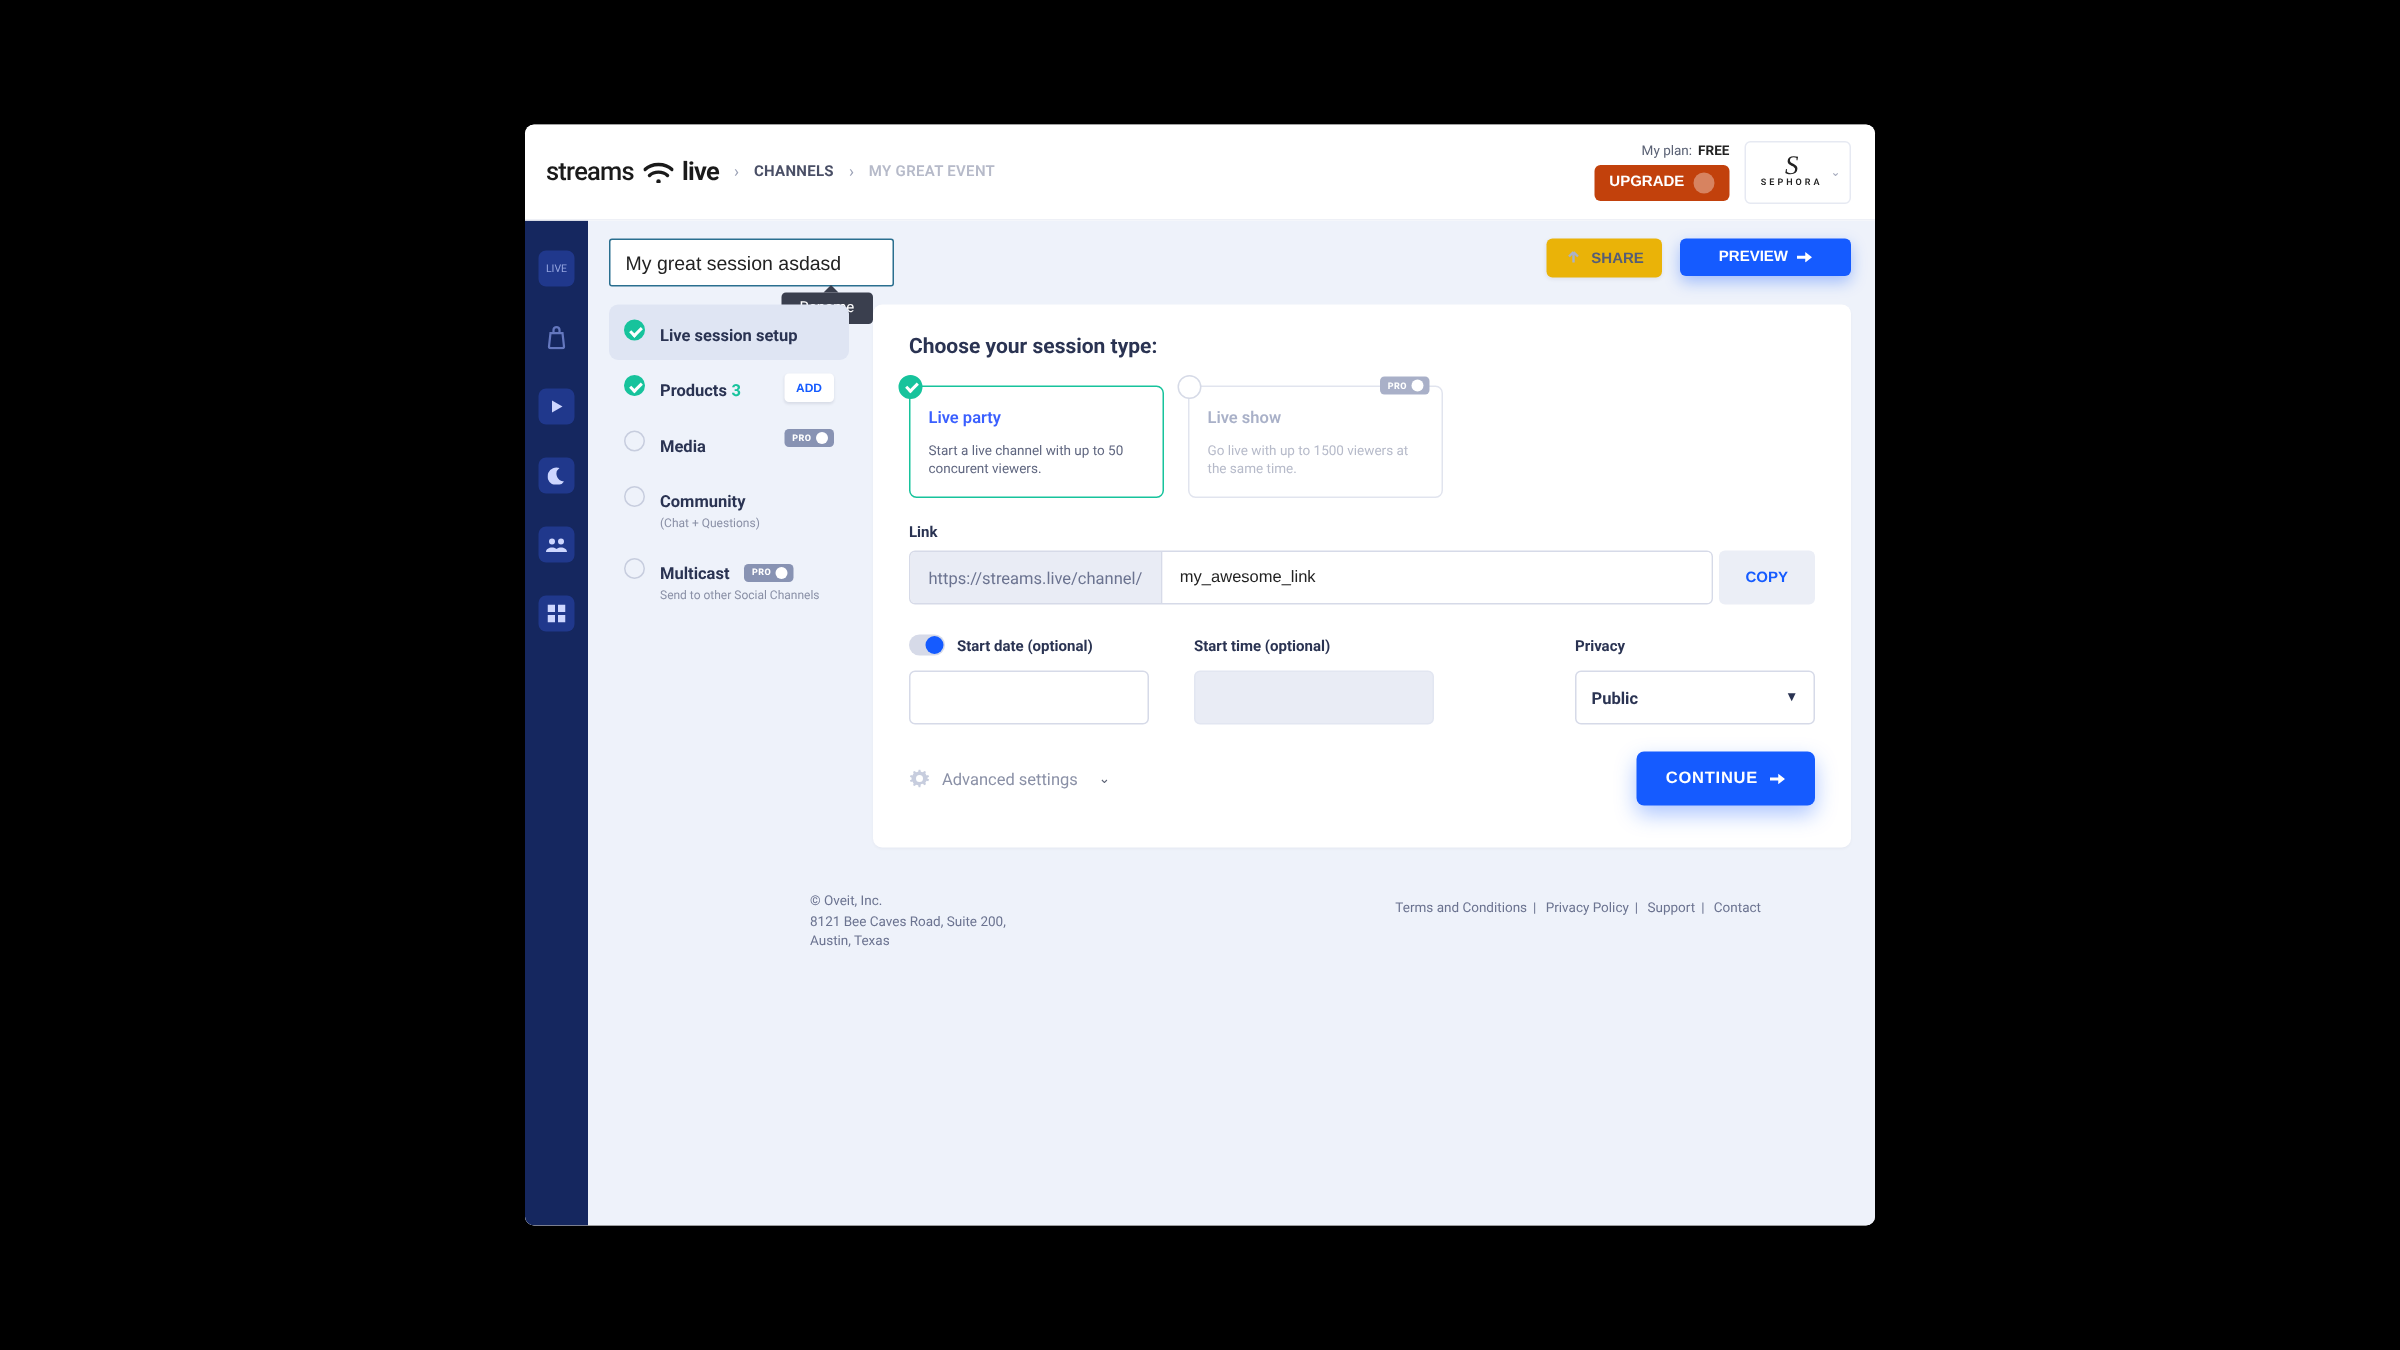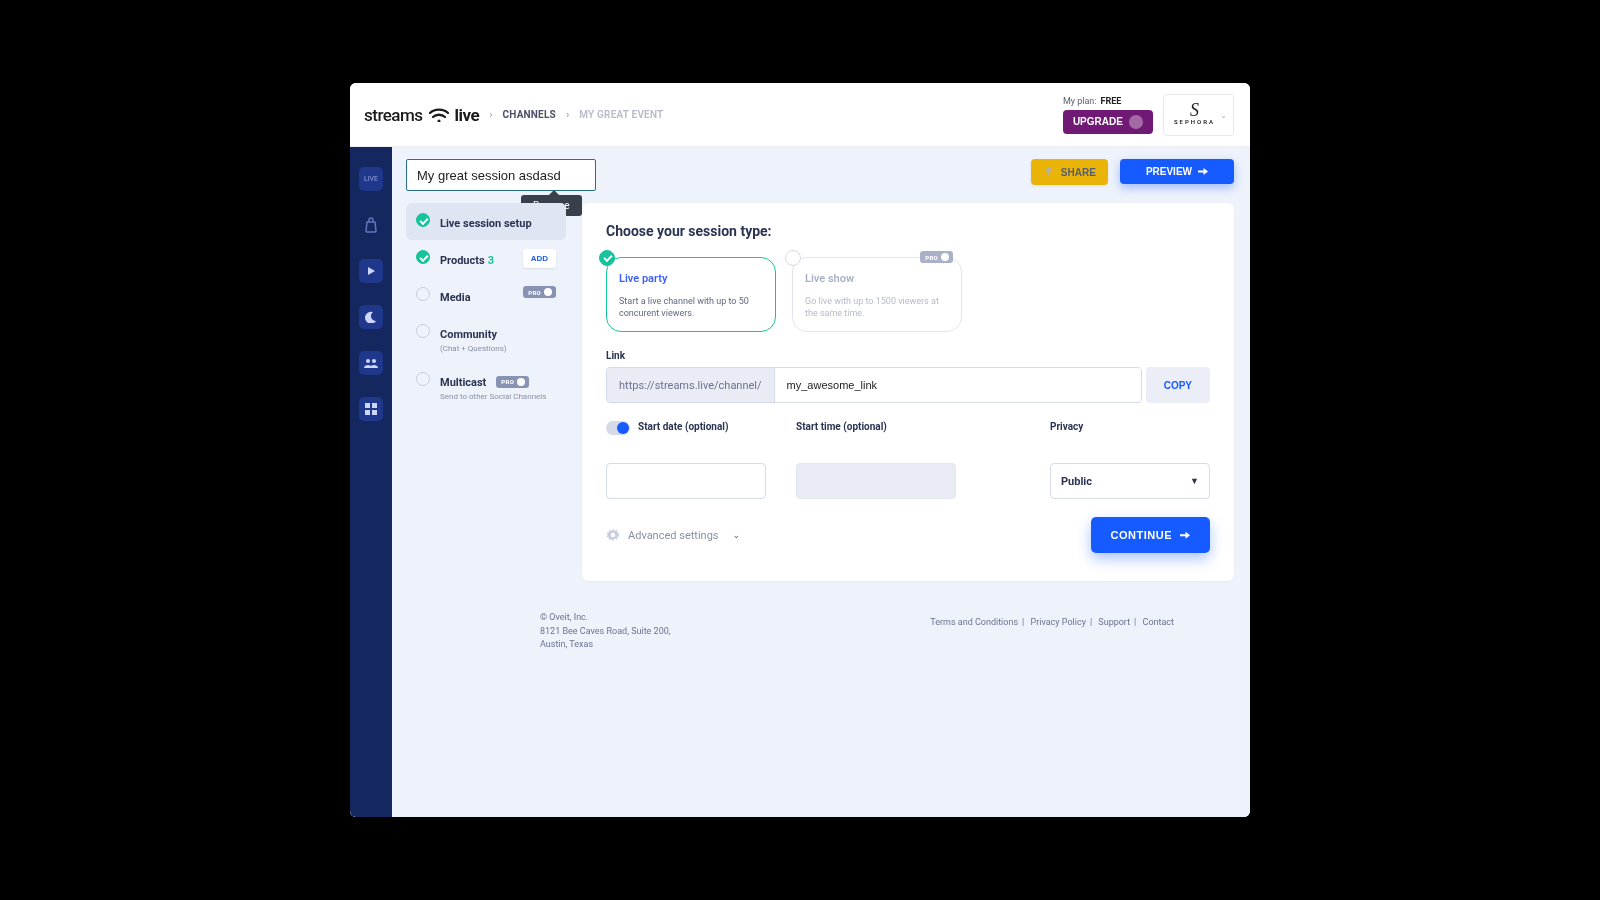--- a/index.html
+++ b/index.html
@@ -35,25 +35,25 @@
   }
   .logo svg { display: block; }
   .logo-text { font-weight: 500; }
   .logo-text b { font-weight: 700; }
   .chev {
     margin: 0 10px; color: #9aa0b5; font-size: 11px;
   }
   .crumb { font-size: 10px; font-weight: 700; color: #4a4f66; letter-spacing: 0.2px; }
   .crumb.muted { color: #b6bac9; font-weight: 600; }
   .hspacer { flex: 1; }
-  .plan-block { display: flex; flex-direction: column; align-items: flex-start; gap: 4px; margin-right: 10px; }
+  .plan-block { display: flex; flex-direction: column; align-items: flex-end; gap: 4px; margin-right: 10px; }
   .plan-line { font-size: 9px; color: #5b6275; }
   .plan-line .free { font-weight: 700; color: #222; margin-left: 4px; }
   .upgrade-btn {
-    background: #701a75; color: #fff; border: none; border-radius: 4px;
+    background: #c2410c; color: #fff; border: none; border-radius: 4px;
     padding: 5px 10px; font-size: 10px; font-weight: 700; display: inline-flex; align-items: center; gap: 6px;
     cursor: pointer;
   }
   .upgrade-btn .ico {
     width: 14px; height: 14px; border-radius: 50%; background: rgba(255,255,255,0.35);
     position: relative; display: inline-block;
   }
   .brand-box {
     border: 1px solid #e6e9f2; border-radius: 4px; padding: 4px 18px 4px 10px;
     display: flex; flex-direction: column; align-items: center; gap: 2px;
@@ -157,21 +157,21 @@
 
   
   .panel {
     flex: 1; background: #fff; border-radius: 6px; padding: 20px 24px 28px 24px;
     box-shadow: 0 1px 2px rgba(20,30,60,0.04);
     display: flex; flex-direction: column; gap: 18px;
   }
   .panel h2 { font-size: 14px; font-weight: 700; color: #2a3352; }
   .cards { display: flex; gap: 16px; }
   .card {
-    width: 170px; border: 1.5px solid #d6dae8; border-radius: 15px; padding: 14px 12px 12px 12px;
+    width: 170px; border: 1.5px solid #d6dae8; border-radius: 5px; padding: 14px 12px 12px 12px;
     position: relative; cursor: pointer;
   }
   .card.selected { border-color: #17c39c; }
   .card.dim { opacity: 0.72; }
   .card .marker {
     position: absolute; top: -8px; left: -8px; width: 16px; height: 16px; border-radius: 50%;
     border: 1.5px solid #c7cdde; background: #fff;
   }
   .card.selected .marker { border-color: #17c39c; background: #17c39c; }
   .card.selected .marker::after {
@@ -199,21 +199,21 @@
     font-size: 10px; font-weight: 800; color: #155bff; cursor: pointer;
   }
 
   .row3 { display: flex; gap: 30px; align-items: flex-start; }
   .col { display: flex; flex-direction: column; }
   .col .box {
     width: 160px; height: 36px; border: 1px solid #d6dae8; border-radius: 4px; background: #fff;
     padding: 0 10px; font-size: 11px; color: #222;
   }
   .col.dim .box { background: #e9ecf5; border-color: #e2e6f1; }
-  .toggle-label-row { display: flex; align-items: flex-start; gap: 8px; margin-bottom: 26px; height: 16px; }
+  .toggle-label-row { display: flex; align-items: flex-end; gap: 8px; margin-bottom: 10px; height: 16px; }
   .toggle {
     position: relative; width: 24px; height: 14px; background: #d6dae8; border-radius: 999px; cursor: pointer;
   }
   .toggle.on::after {
     content: ""; position: absolute; right: 1px; top: 1px; width: 12px; height: 12px;
     border-radius: 50%; background: #155bff;
   }
   .col .lbl, .field-label.inline { font-size: 10px; font-weight: 700; color: #2a3352; }
   .privacy-col { margin-left: auto; }
   .select {

